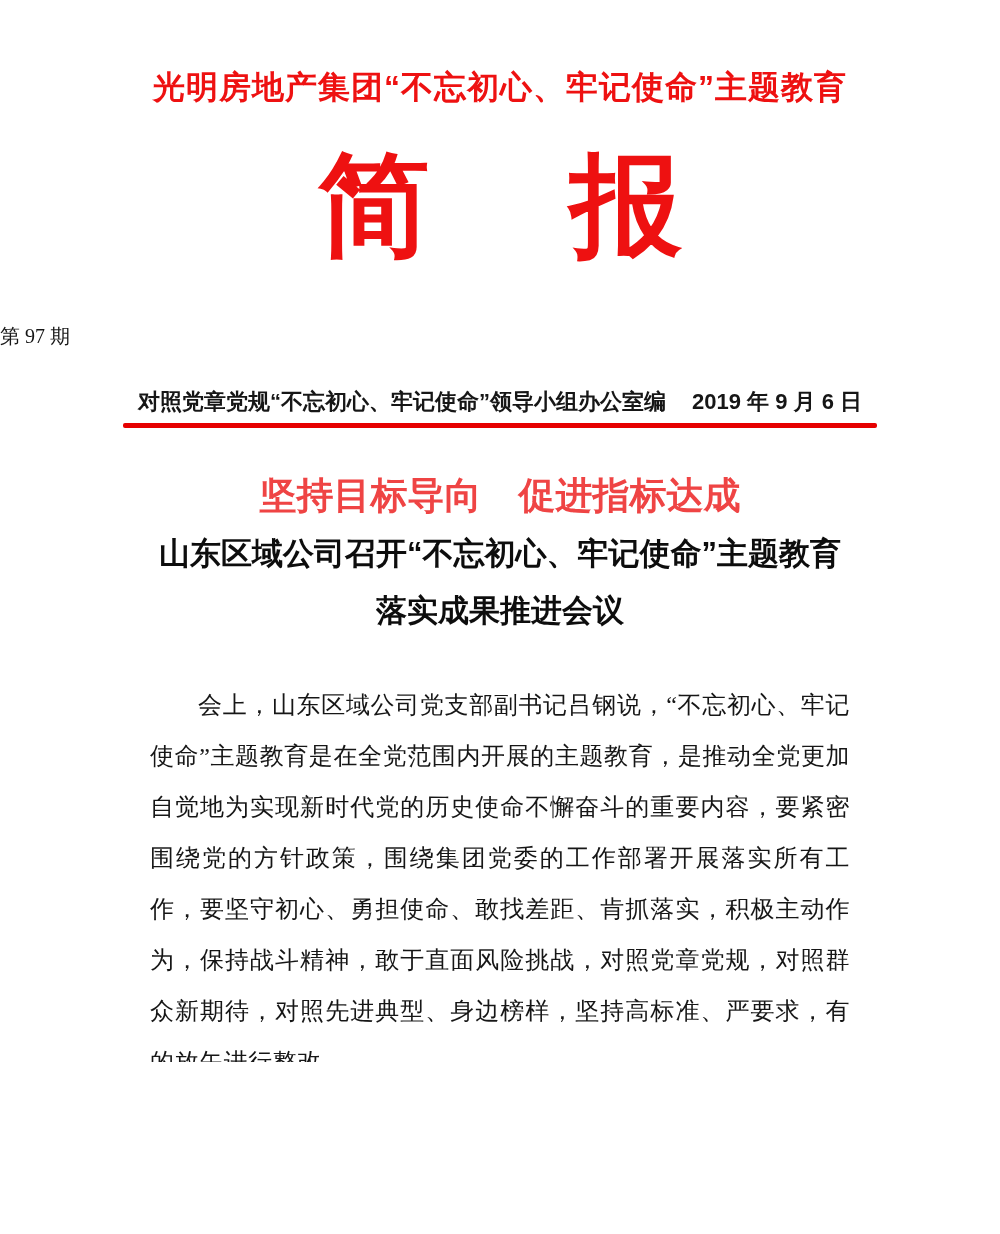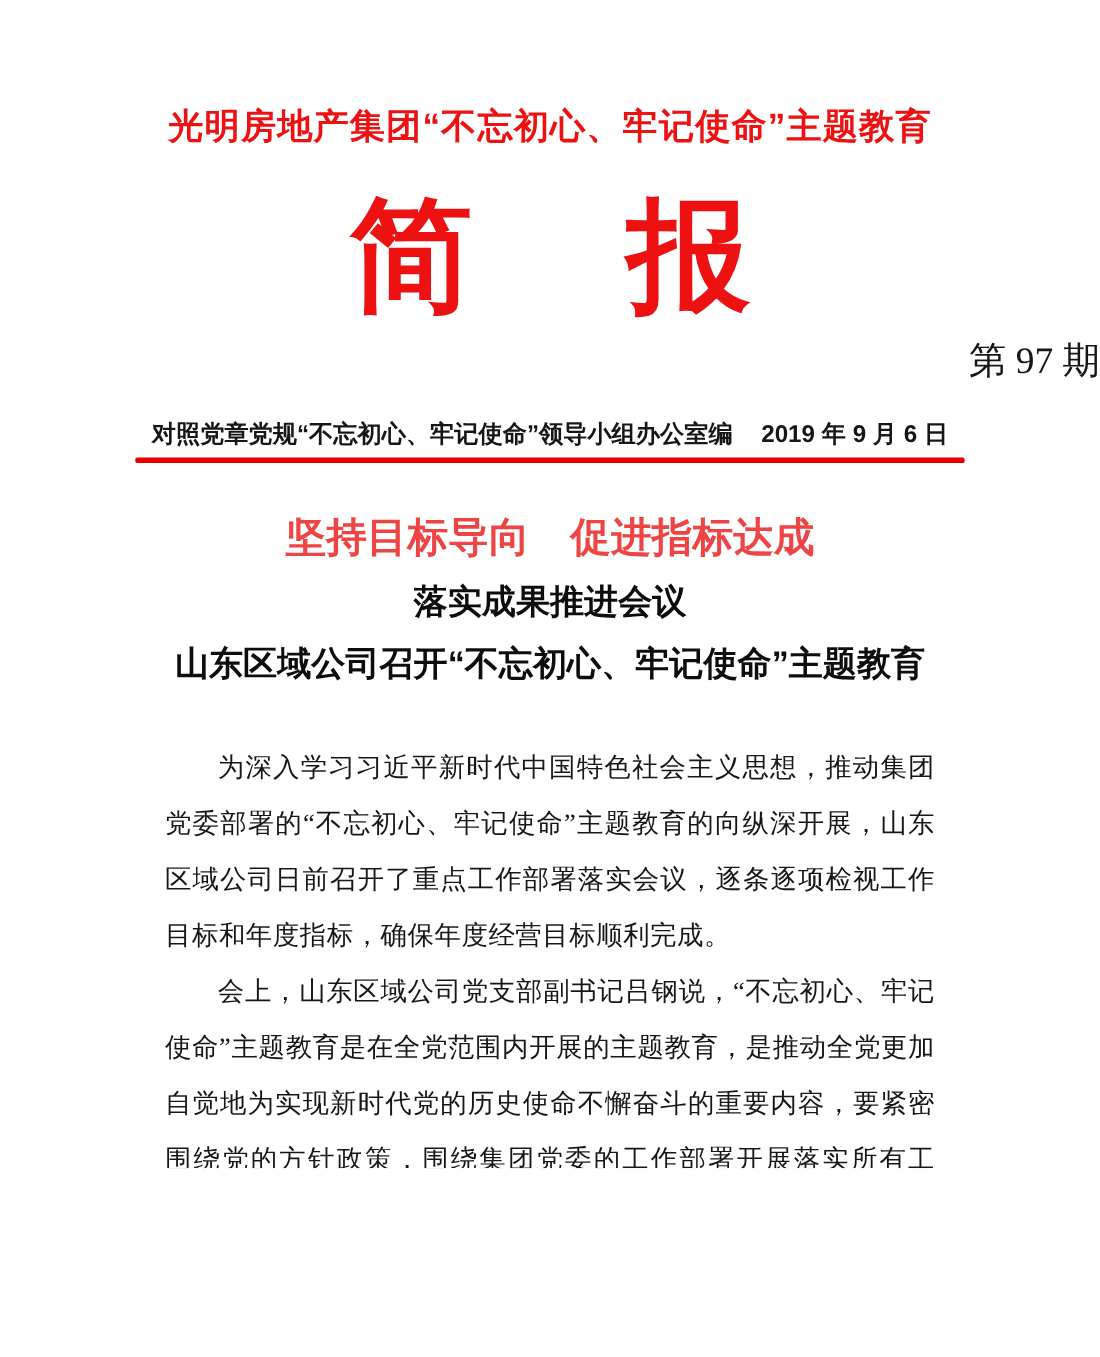--- a/index.html
+++ b/index.html
@@ -2,21 +2,21 @@
 <html style="--accent-red: #ee1111; --rule-red: #e60000; --ink: #161616; --page-bg: #ffffff;"><head>
 <meta charset="utf-8">
 <style>
   * { box-sizing: border-box; }
   html, body { margin: 0; padding: 0; background: #ffffff; }
   .page {
     width: 1000px;
     height: 1062px;
     margin: 0 auto;
     background: var(--page-bg, #ffffff);
-    padding-top: 95px;
+    padding-top: 68px;
     overflow: hidden;
   }
   
   .supertitle {
     text-align: center;
     font-family: "Liberation Sans", sans-serif;
     font-weight: bold;
     font-size: 32px;
     line-height: 38px;
     letter-spacing: 1px;
@@ -27,24 +27,24 @@
     justify-content: center;
     gap: 140px;
     margin-top: 44px;
     font-family: "Liberation Sans", sans-serif;
     font-weight: bold;
     font-size: 112px;
     line-height: 112px;
     color: var(--accent-red, #ee1111);
   }
   .issue {
-    text-align: right;
-    margin-top: 22px;
+    text-align: left;
+    margin-top: 56px;
     font-family: "Liberation Serif", serif;
-    font-size: 34px;
+    font-size: 20px;
     line-height: 36px;
     color: var(--ink, #161616);
   }
   .editor-row {
     display: flex;
     justify-content: center;
     align-items: baseline;
     gap: 26px;
     margin-top: 34px;
     font-family: "Liberation Sans", sans-serif;
@@ -115,23 +115,22 @@
       <span>对照党章党规“不忘初心、牢记使命”领导小组办公室编</span>
       <span>2019 年 9 月 6 日</span>
     </div>
 
     <div class="rule"></div>
   </header>
 
   <main>
     <h1 class="headline-main">坚持目标导向　促进指标达成</h1>
 
+    <h2 class="headline-sub">山东区域公司召开“不忘初心、牢记使命”主题教育</h2>
+
     <h2 class="headline-sub">落实成果推进会议</h2>
 
-    <h2 class="headline-sub">山东区域公司召开“不忘初心、牢记使命”主题教育</h2>
-
     <section class="article-body">
-      <p>为深入学习习近平新时代中国特色社会主义思想，推动集团党委部署的“不忘初心、牢记使命”主题教育的向纵深开展，山东区域公司日前召开了重点工作部署落实会议，逐条逐项检视工作目标和年度指标，确保年度经营目标顺利完成。</p>
       <p>会上，山东区域公司党支部副书记吕钢说，“不忘初心、牢记使命”主题教育是在全党范围内开展的主题教育，是推动全党更加自觉地为实现新时代党的历史使命不懈奋斗的重要内容，要紧密围绕党的方针政策，围绕集团党委的工作部署开展落实所有工作，要坚守初心、勇担使命、敢找差距、肯抓落实，积极主动作为，保持战斗精神，敢于直面风险挑战，对照党章党规，对照群众新期待，对照先进典型、身边榜样，坚持高标准、严要求，有的放矢进行整改。</p>
     </section>
   </main>
 
 </div>
 
 </body></html>

